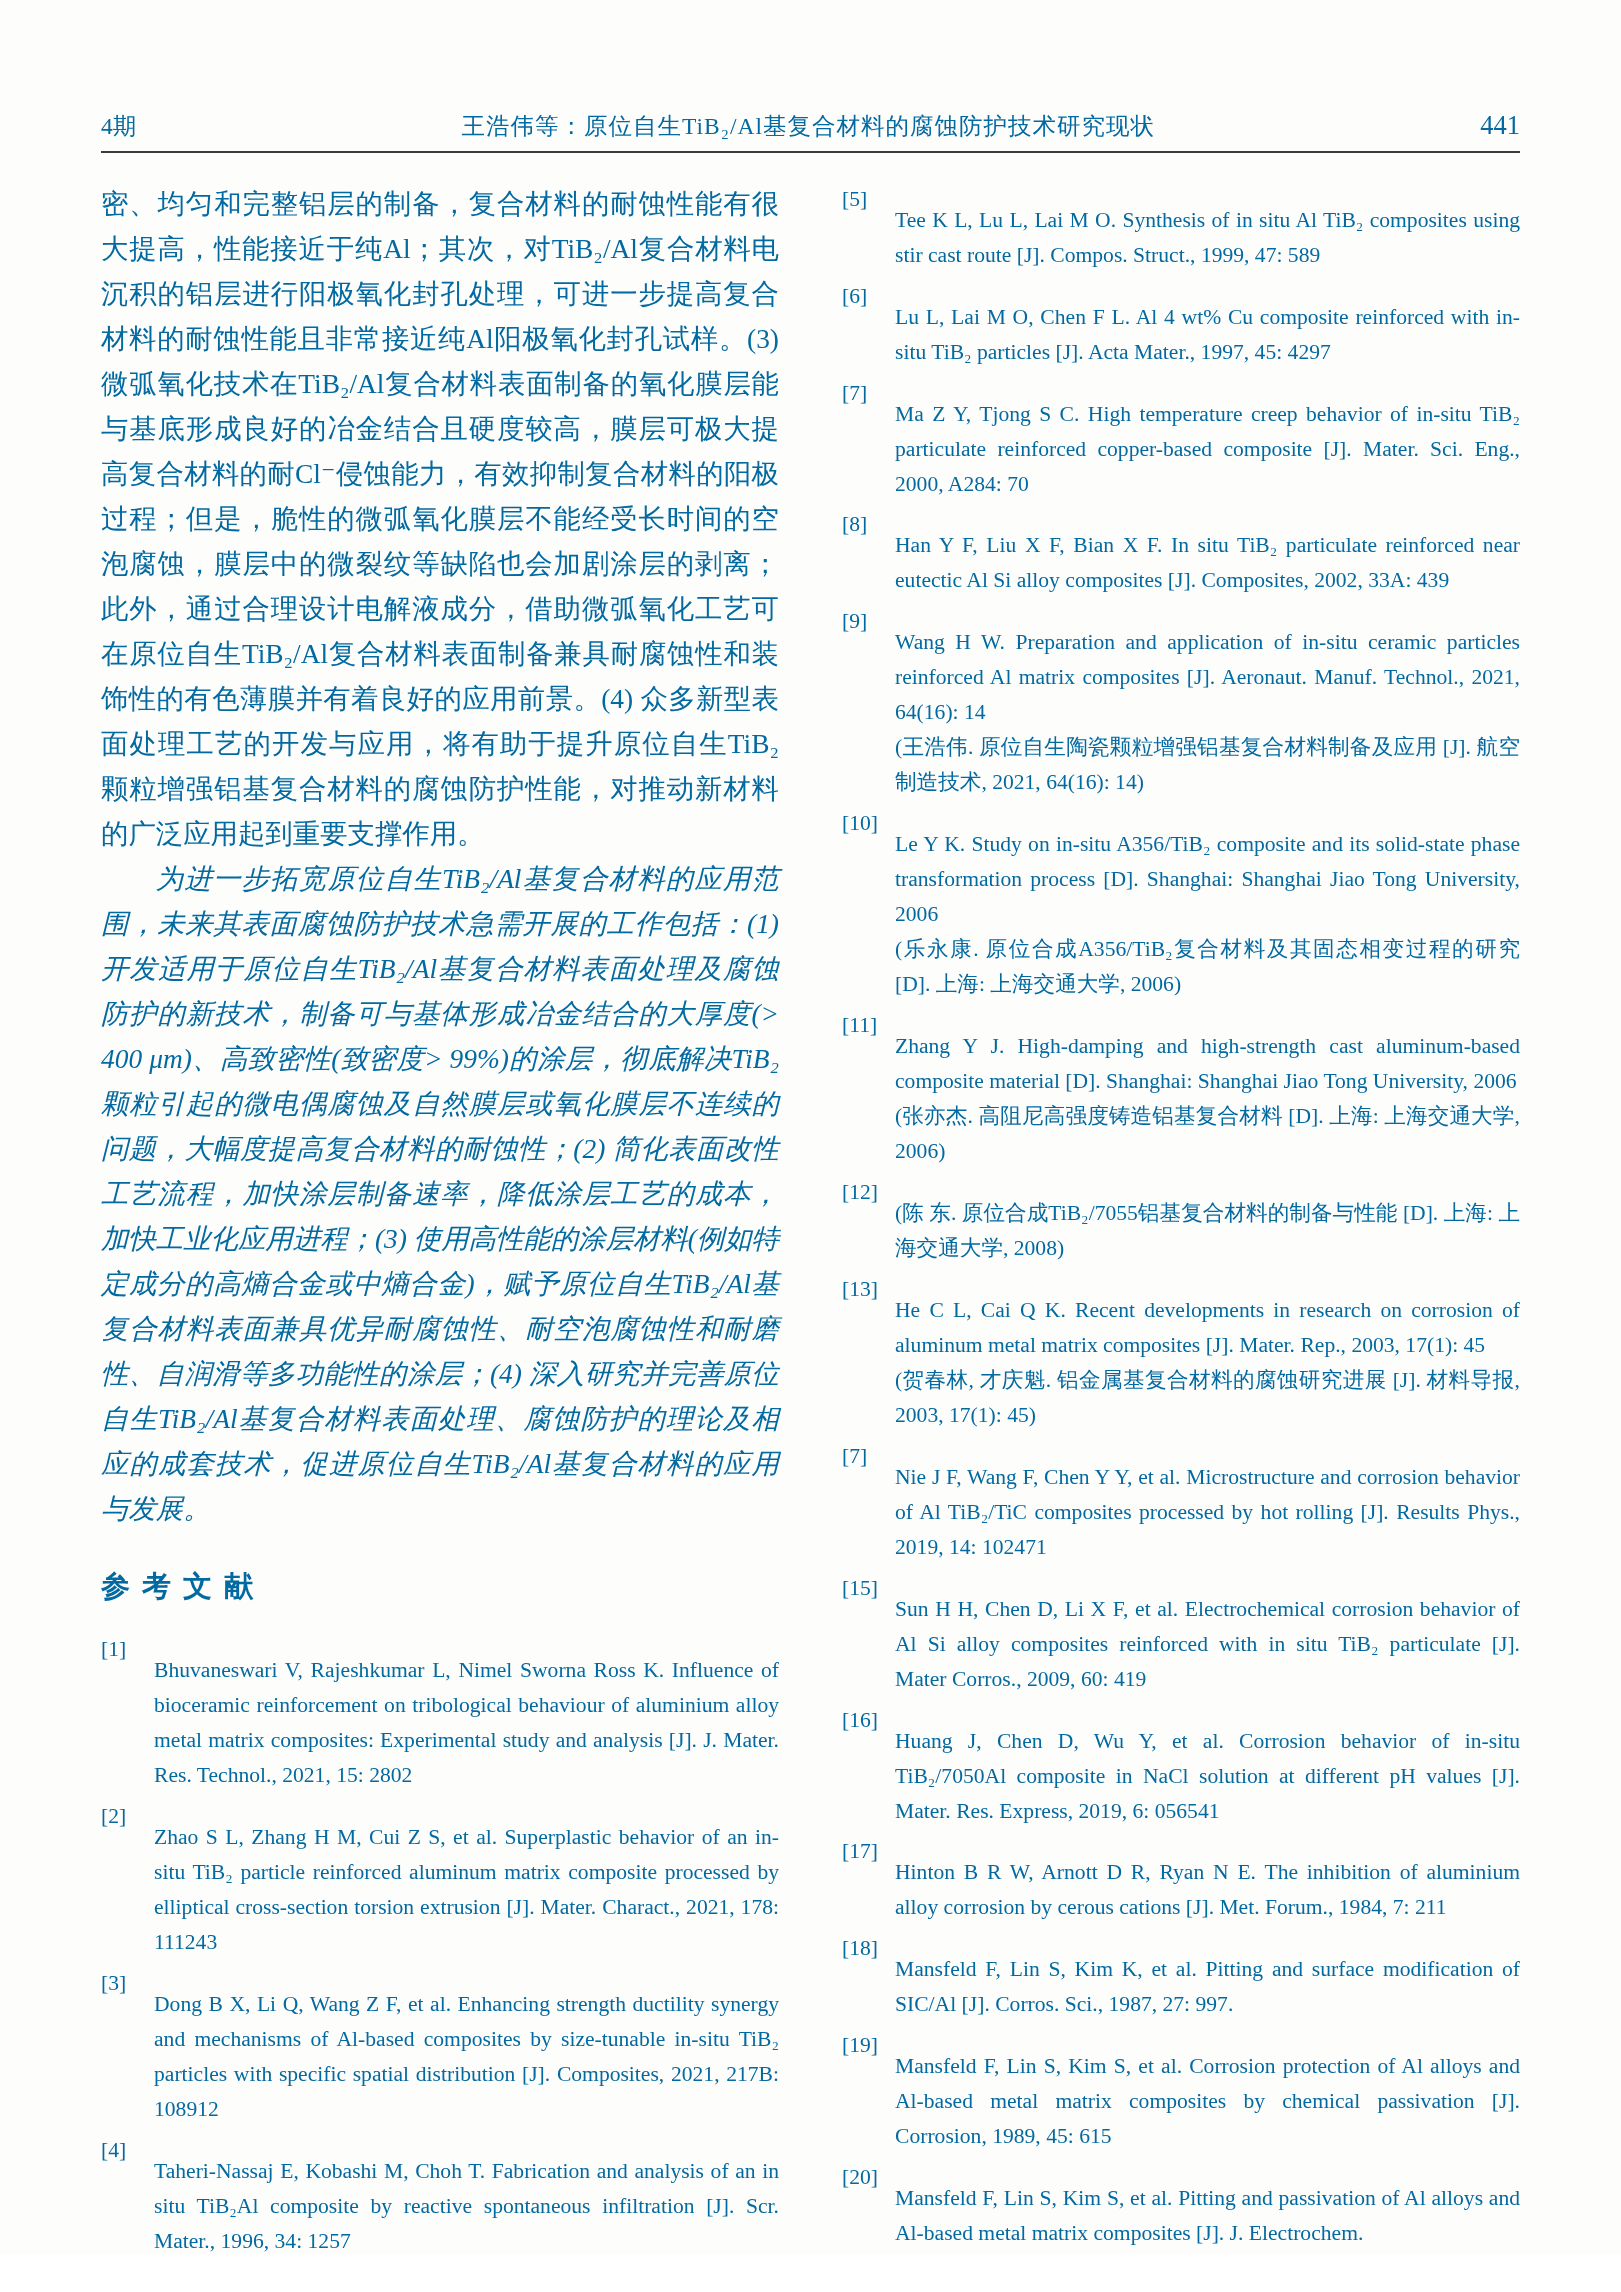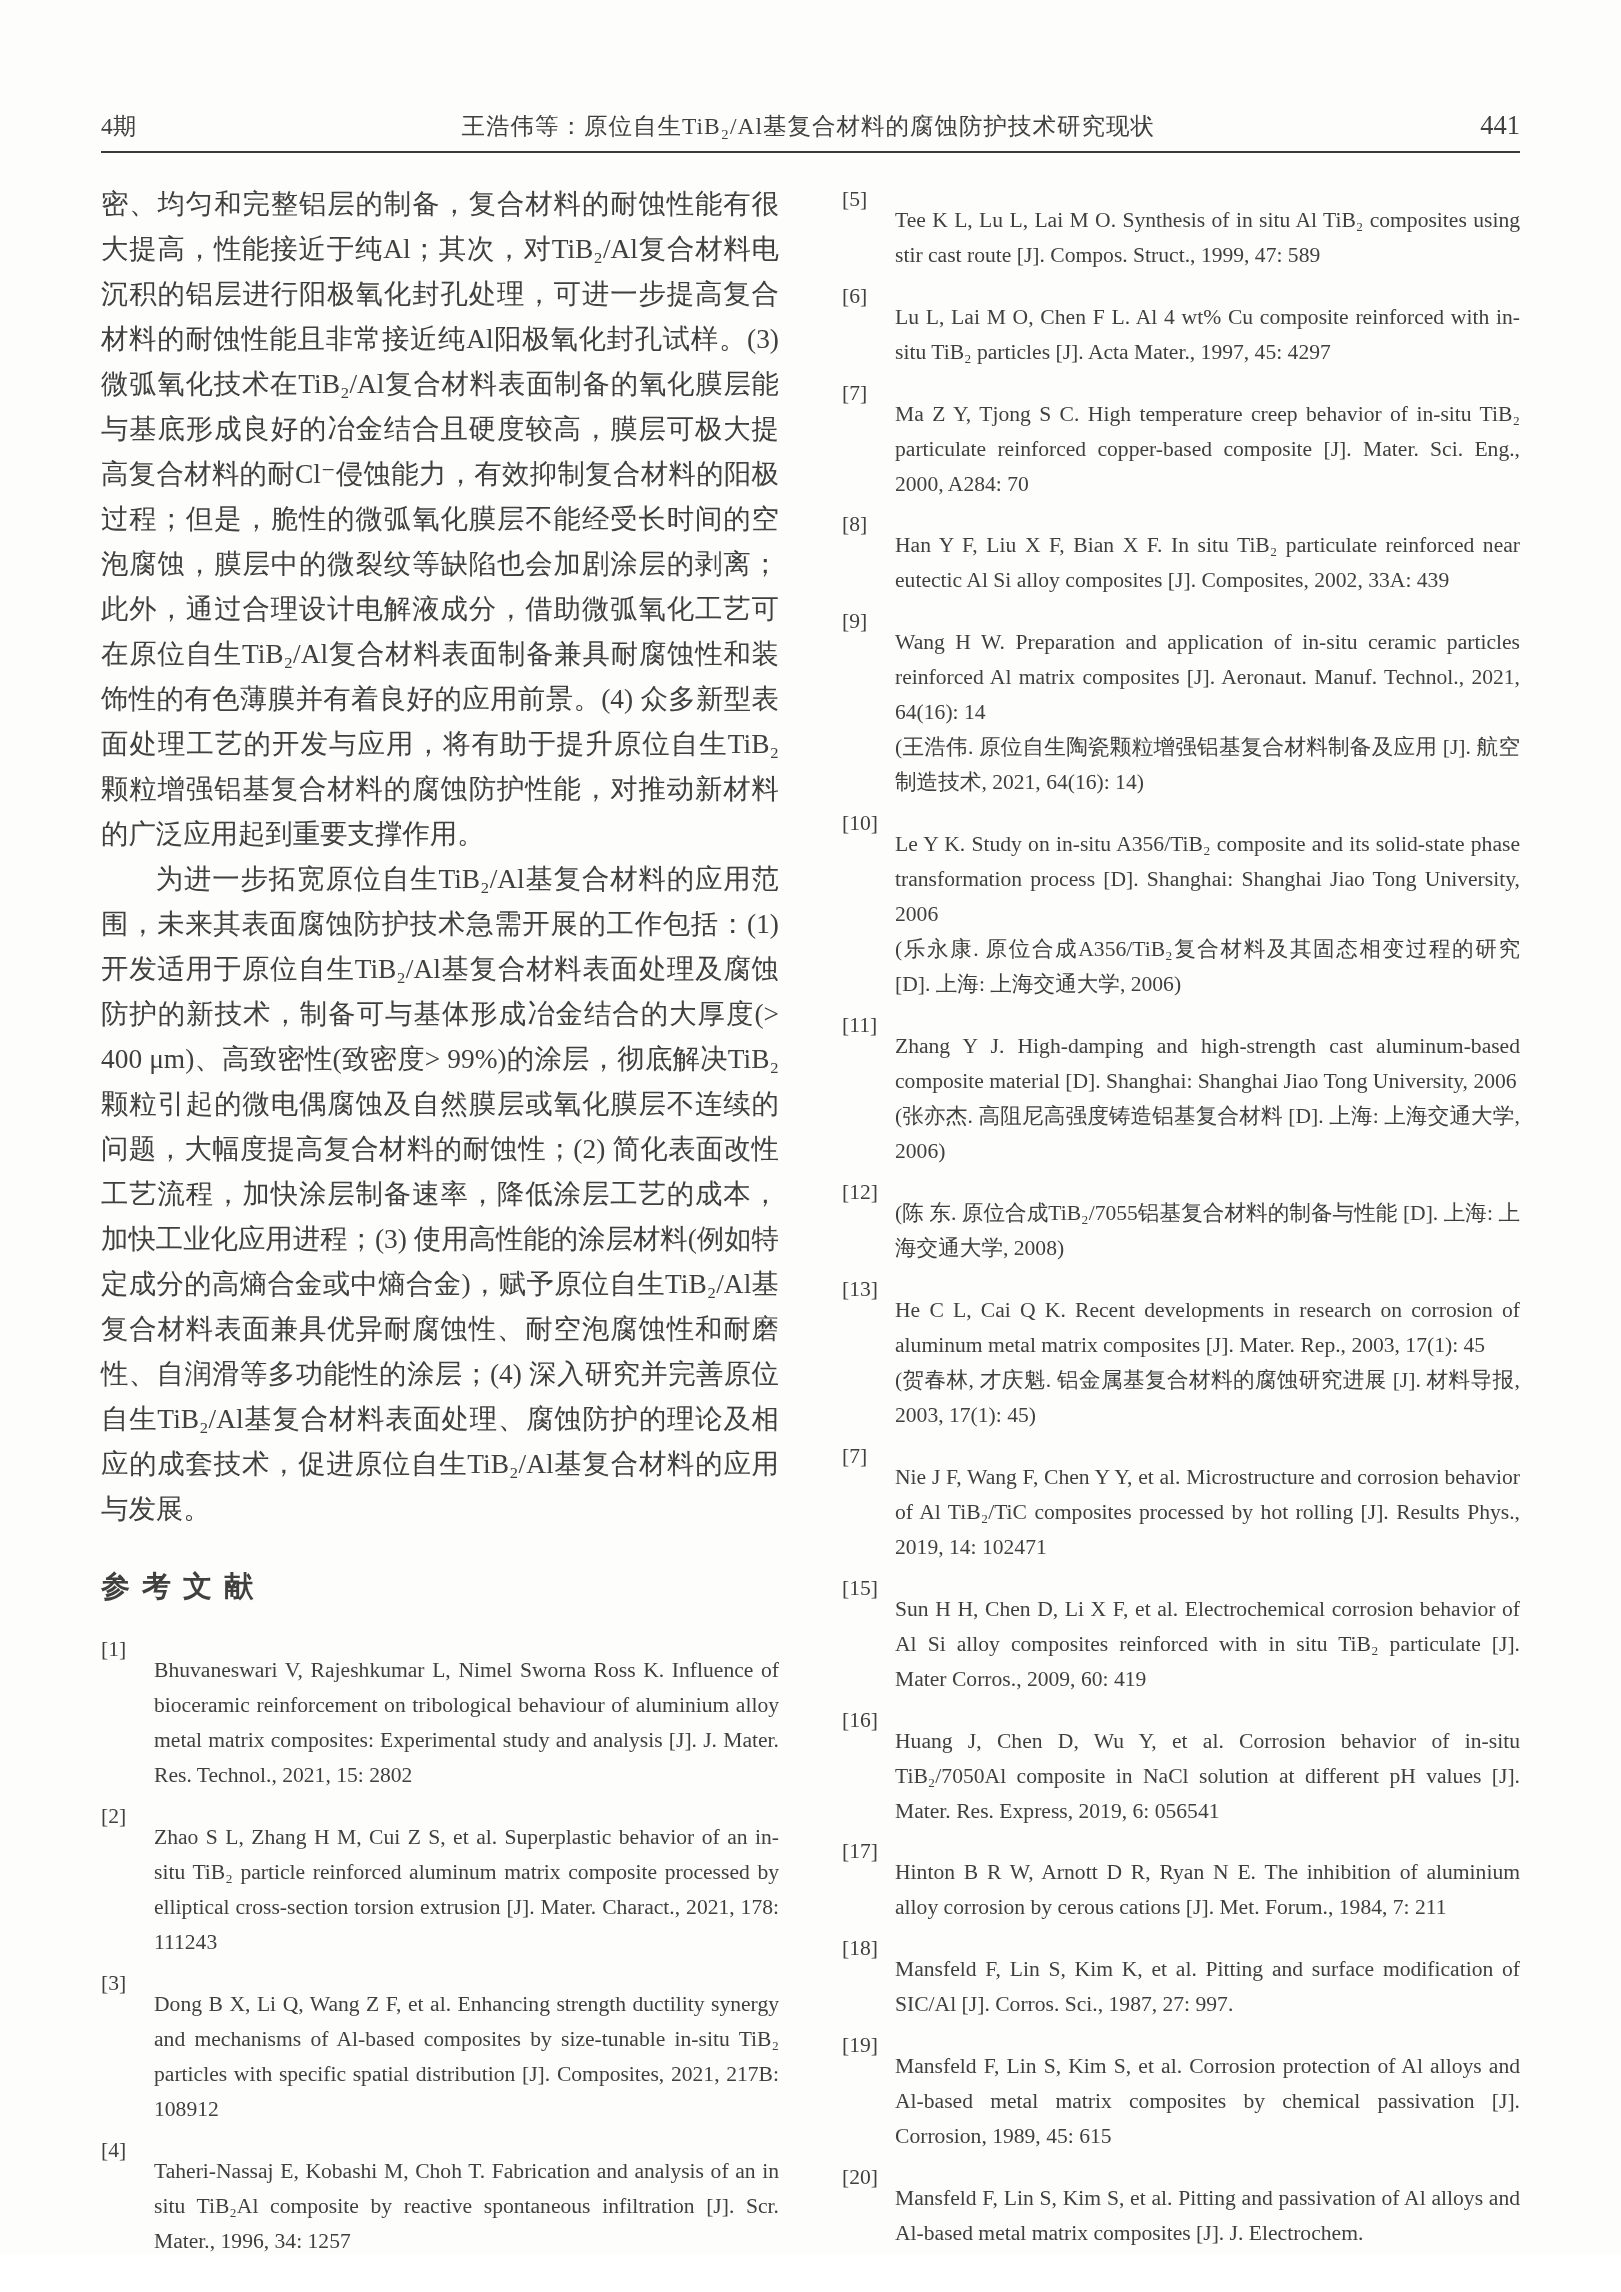--- a/index.html
+++ b/index.html
@@ -5,21 +5,21 @@
   * { margin: 0; padding: 0; box-sizing: border-box; }
   html, body { background: #ffffff; }
   .page {
     position: relative;
     width: 1621px;
     height: 2254px;
     margin: 0 auto;
     background: #fdfdfb;
     padding: 88px 101px 39px 101px;
     font-family: "Liberation Serif", "DejaVu Serif", serif;
-    color: #404040;
+    color: #0369a1;
   }
   .page-header {
     display: flex;
     align-items: baseline;
     border-bottom: 2px solid #3a3a3a;
     padding-bottom: 8.8px;
     font-size: 23.5px;
   }
   .issue { flex: 0 0 auto; }
   .running-title { flex: 1 1 auto; text-align: center; letter-spacing: 1px; margin-top: 22px; }
@@ -28,21 +28,21 @@
     display: flex;
     gap: 63px;
     margin-top: 29px;
   }
   .col { flex: 1 1 0; min-width: 0; }
   .body-para {
     font-size: 27.4px;
     line-height: 45px;
     text-align: justify;
   }
-  .body-para.indent { text-indent: 2em; }
+  .body-para.indent { text-indent: 2em; font-style: italic; }
   .refs-heading {
     font-family: "Liberation Sans", "DejaVu Sans", sans-serif;
     font-size: 29px;
     font-weight: bold;
     margin: 35px 0 25.5px 0;
     letter-spacing: 2px;
   }
   ol.refs { list-style: none; }
   .ref {
     display: flex;

